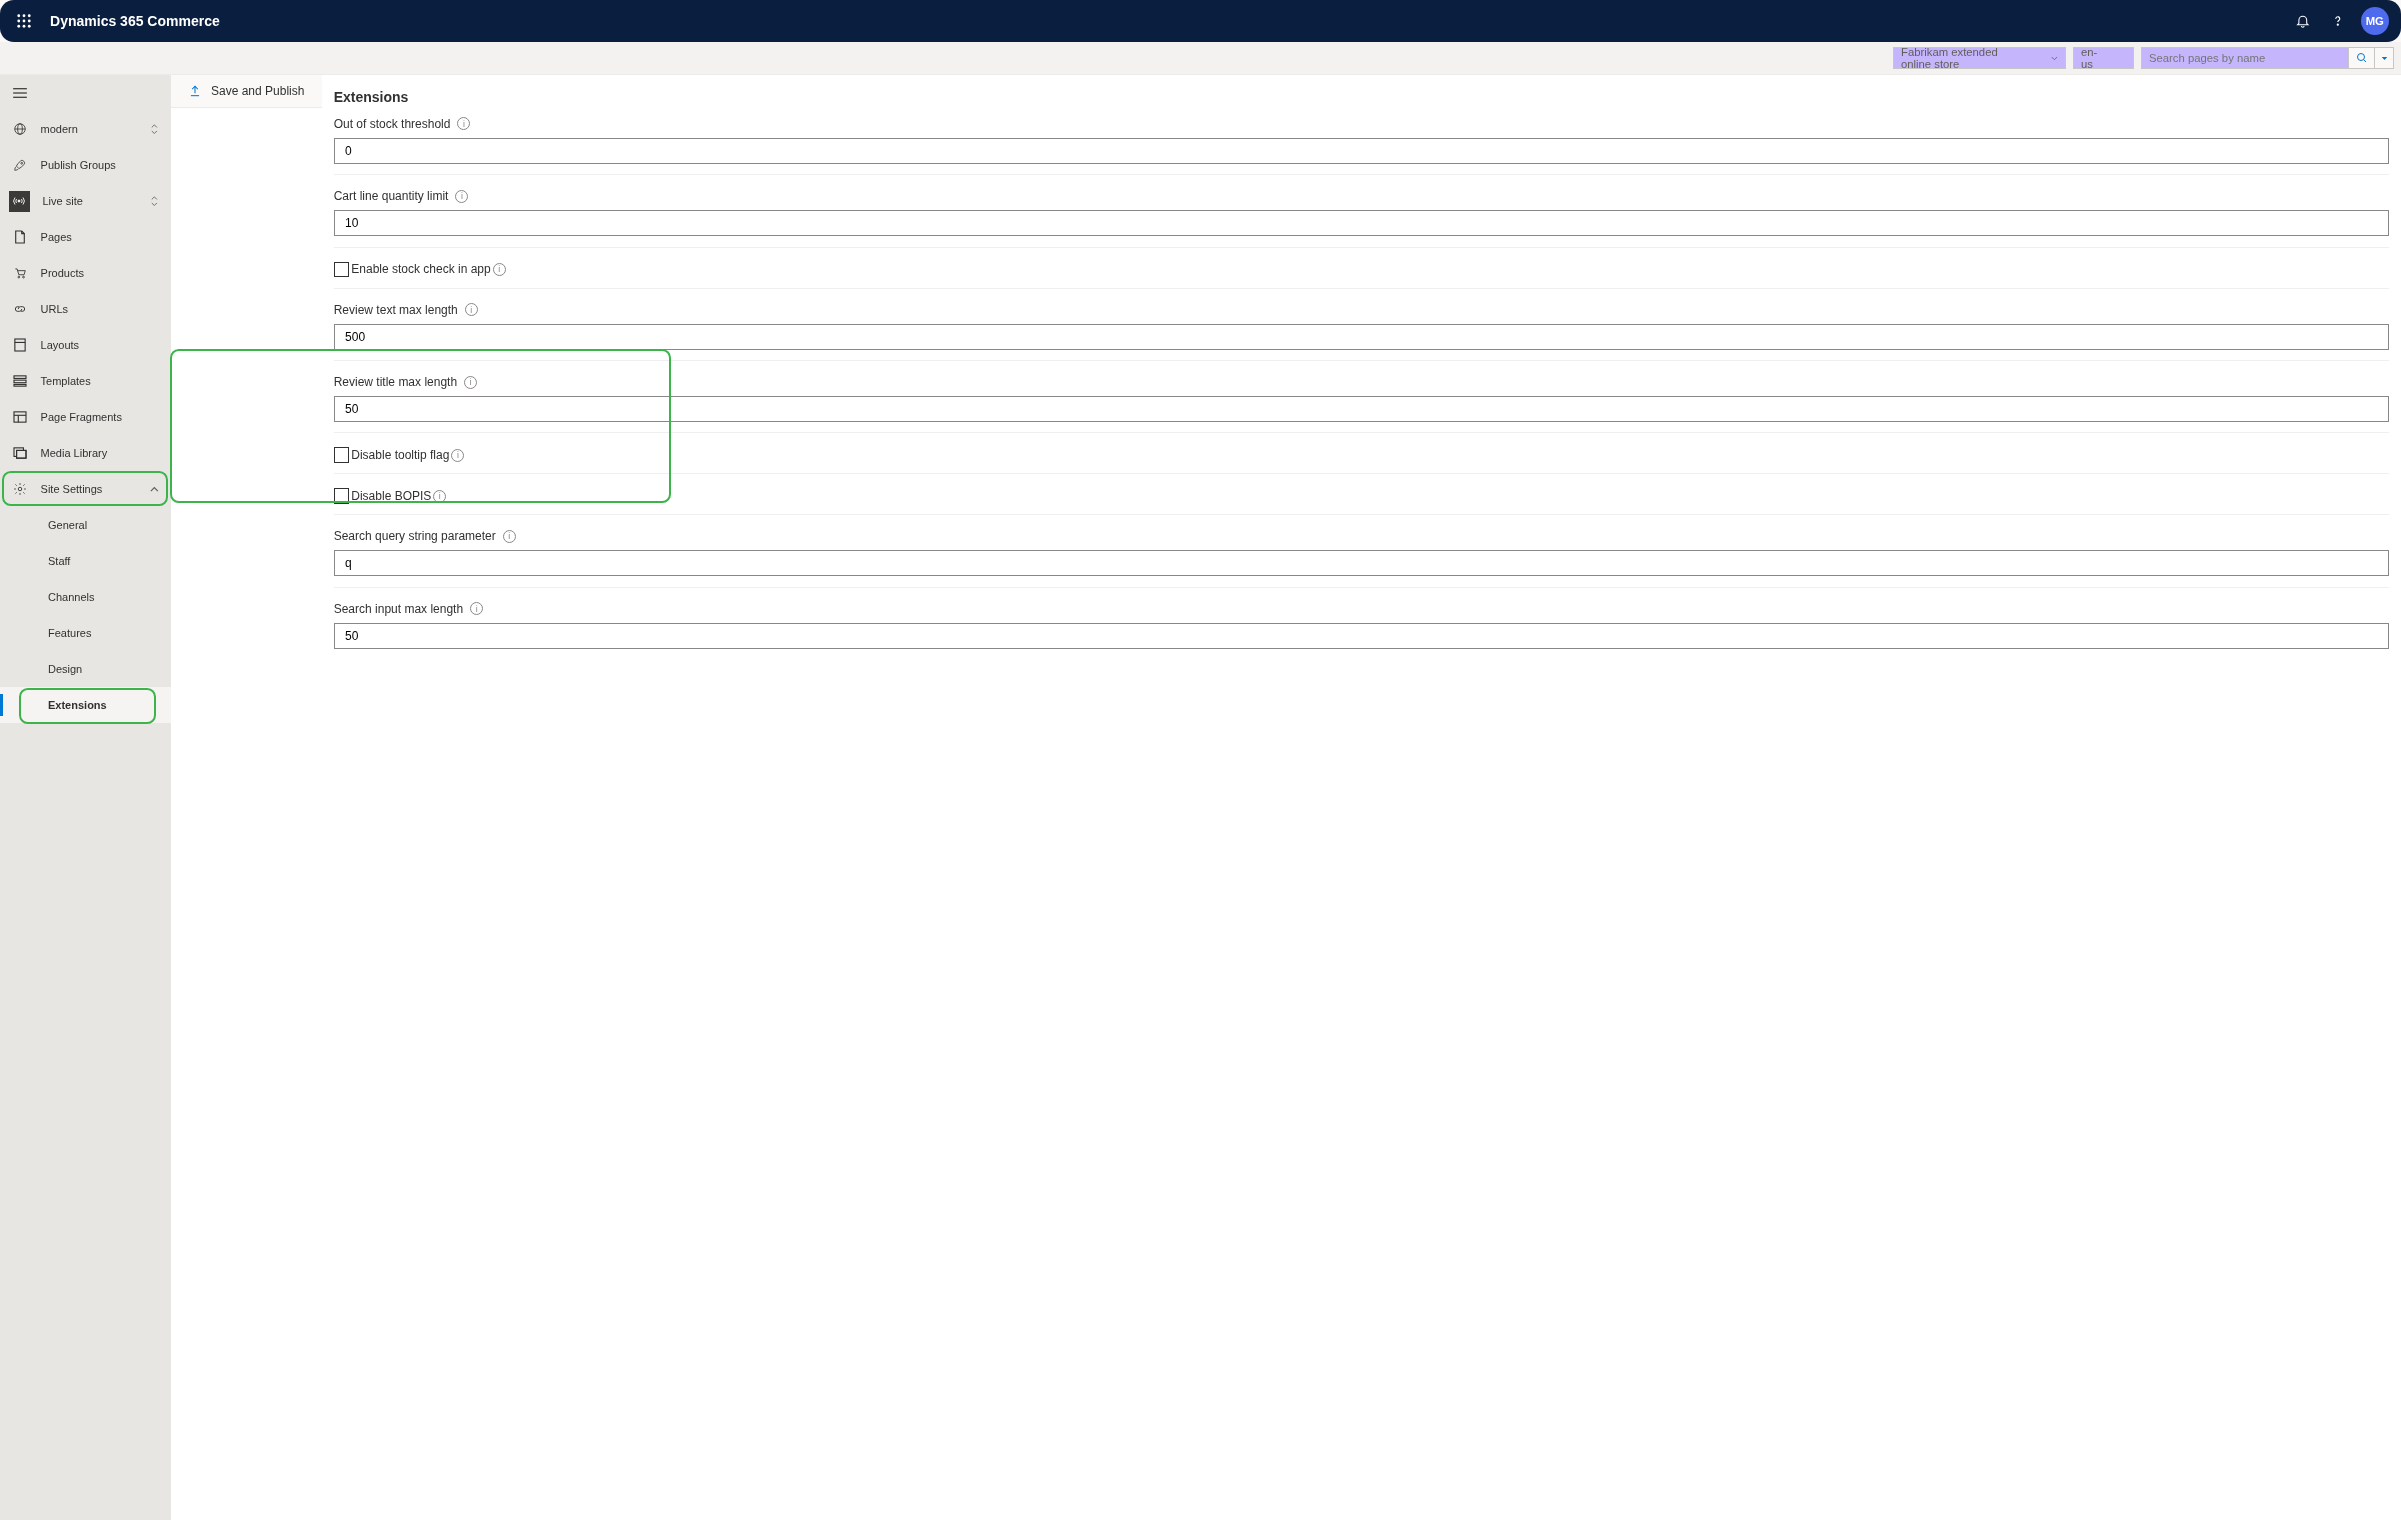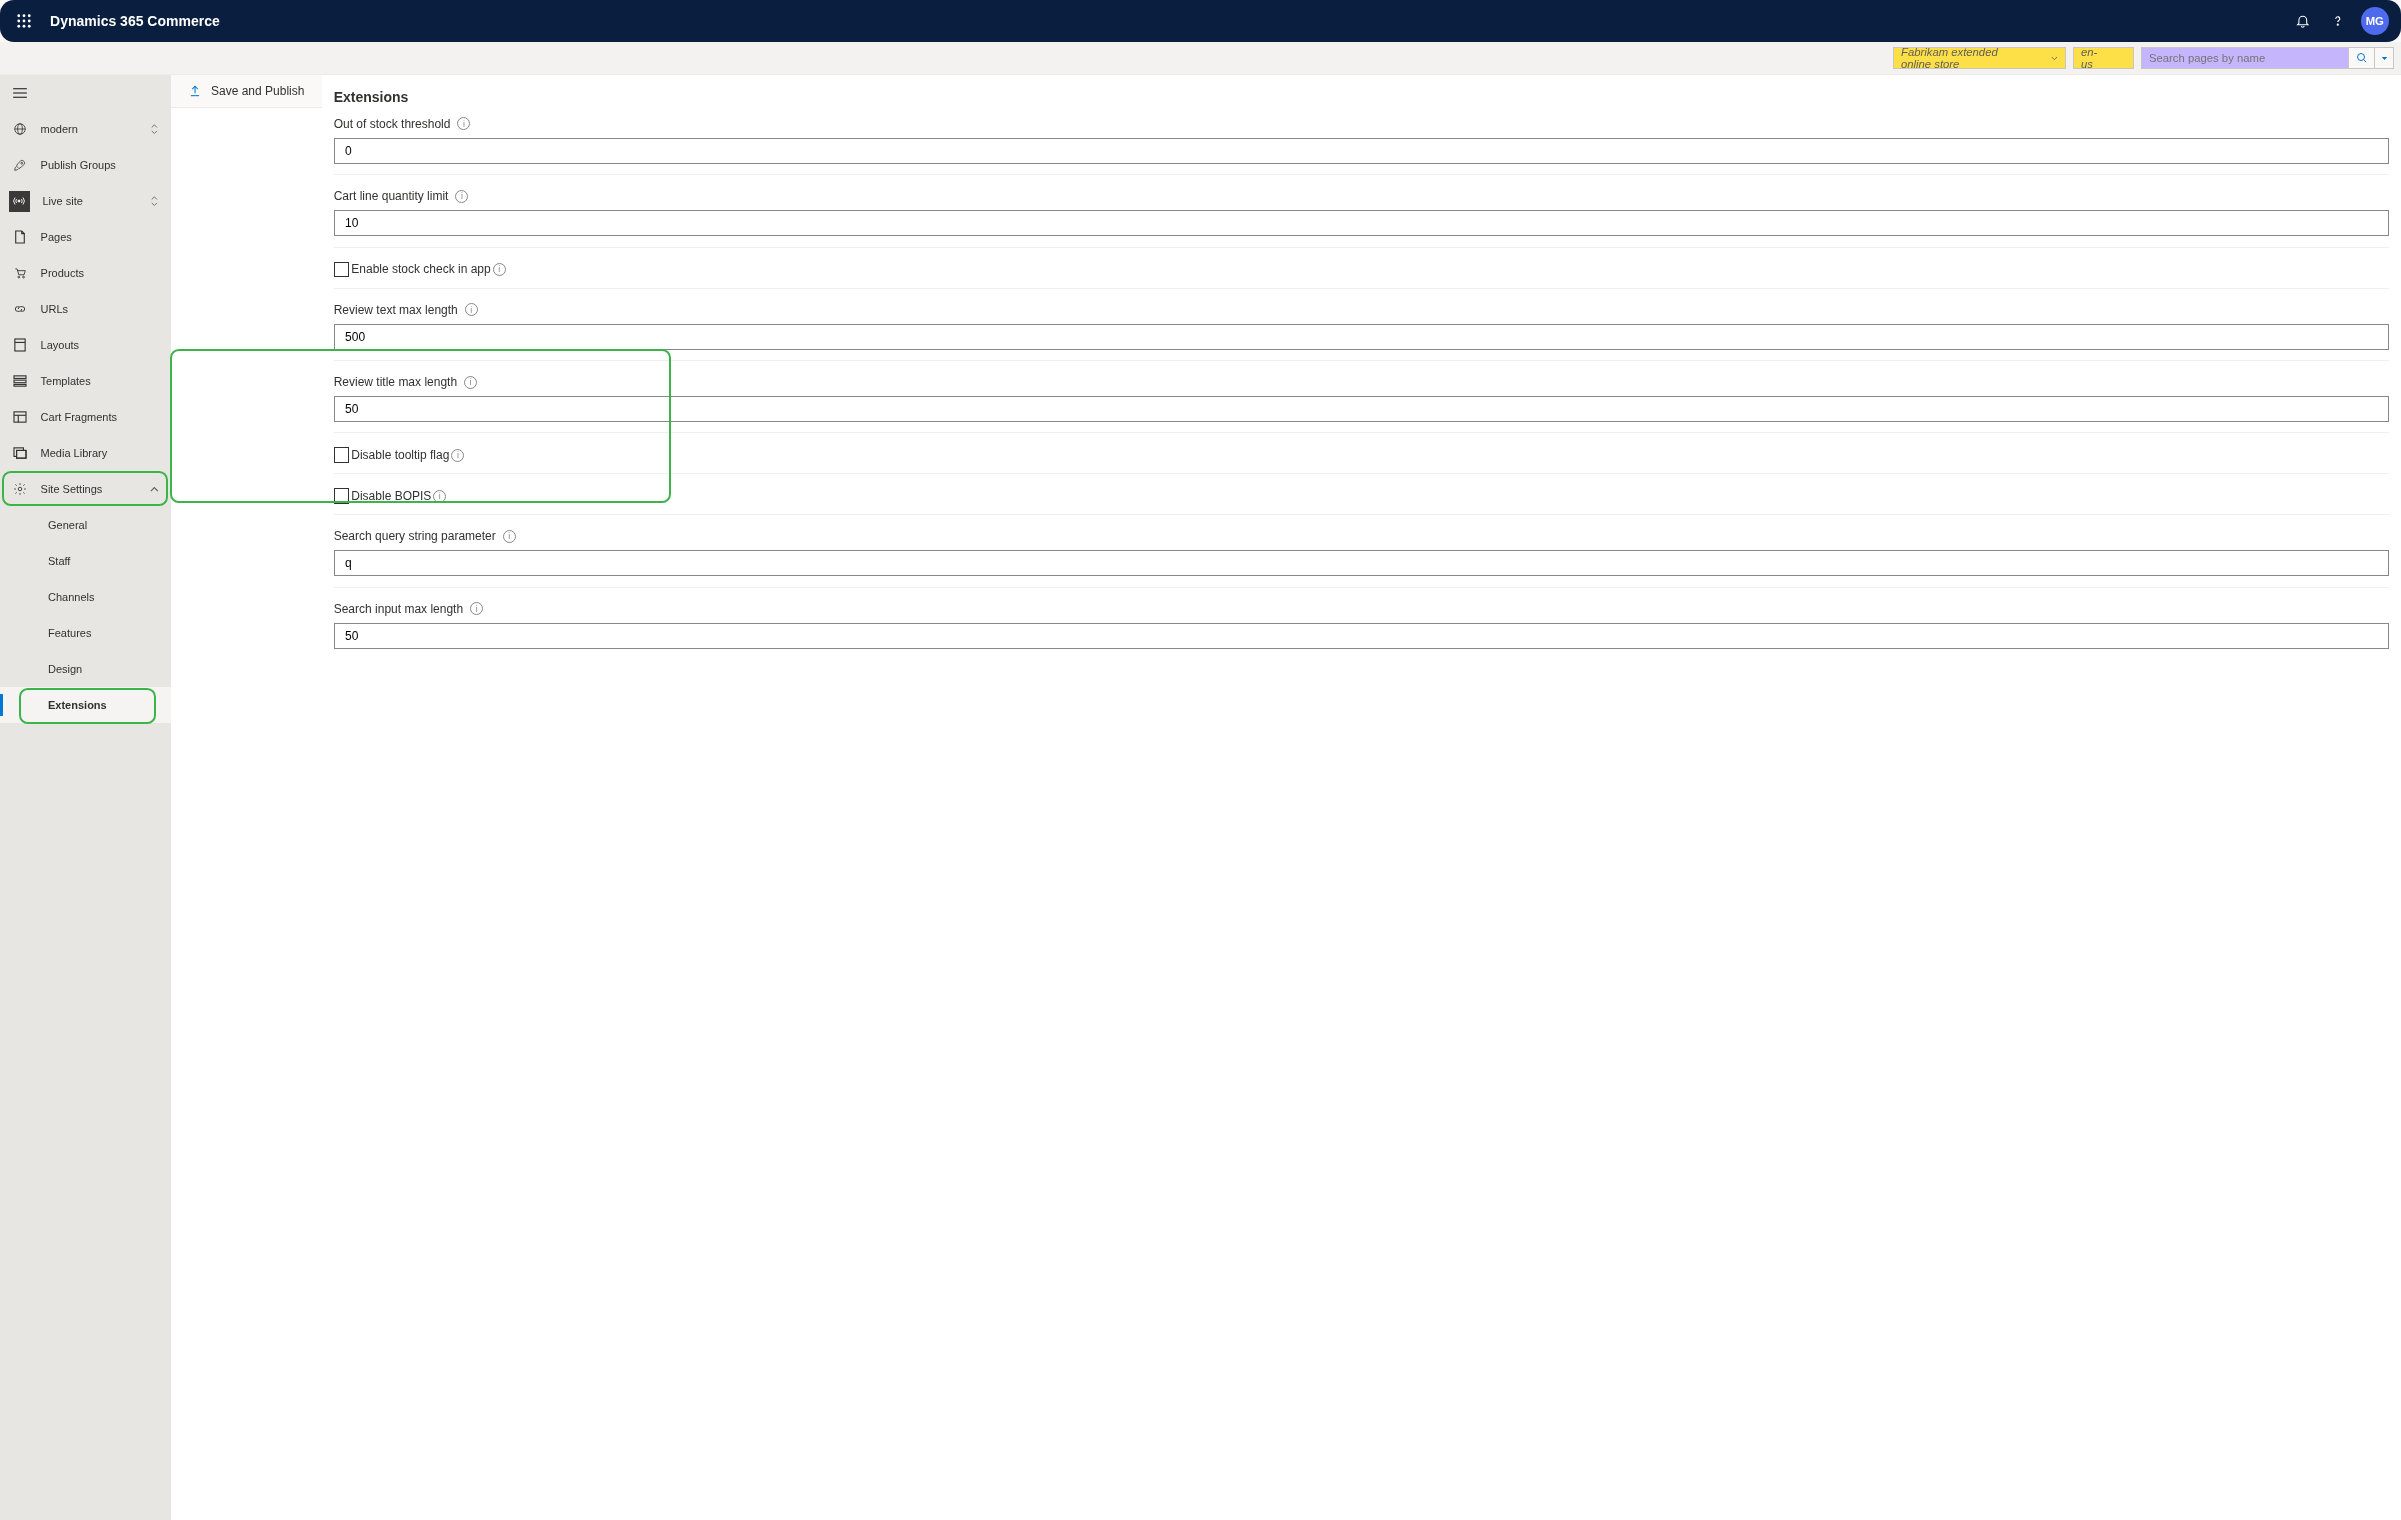--- a/index.html
+++ b/index.html
@@ -48,28 +48,27 @@
     display: flex;
     align-items: center;
     justify-content: flex-end;
     padding: 0 7px;
     gap: 7px;
     border-bottom: 0.9px solid #edebe9;
   }
   .ctx-select {
     height: 22.5px;
     border: 0.9px solid #c8c6c4;
-    background: #fde047;
+    background: #c4b5fd;
     display: flex; align-items: center;
     padding: 0 7px;
     font-size: 11.3px;
     color: #605e5c;
     cursor: pointer;
     gap: 28px;
-    font-style: italic;
   }
   .ctx-select .chev { margin-left: auto; }
   .search-wrap {
     display: flex;
     height: 22.5px;
   }
   .search-input {
     width: 208px;
     border: 0.9px solid #c8c6c4;
     background: #c4b5fd;
@@ -405,21 +404,21 @@
     </div>
 
     <div class="sb-row">
       <span class="sb-icon">
         <svg width="14" height="12" viewBox="0 0 16 14" fill="none" stroke="#323130" stroke-width="1.3">
             <rect x="1" y="1" width="14" height="12"></rect>
             <line x1="1" y1="5" x2="15" y2="5"></line>
             <line x1="6" y1="5" x2="6" y2="13"></line>
           </svg>
       </span>
-      <span class="sb-label">Cart Fragments</span>
+      <span class="sb-label">Page Fragments</span>
     </div>
 
     <div class="sb-row">
       <span class="sb-icon">
         <svg width="14" height="12" viewBox="0 0 16 14" fill="none" stroke="#323130" stroke-width="1.3">
             <rect x="1" y="1" width="11" height="10"></rect>
             <rect x="4" y="4" width="11" height="9" fill="#e8e6e3"></rect>
             <rect x="4" y="4" width="11" height="9"></rect>
           </svg>
       </span>

